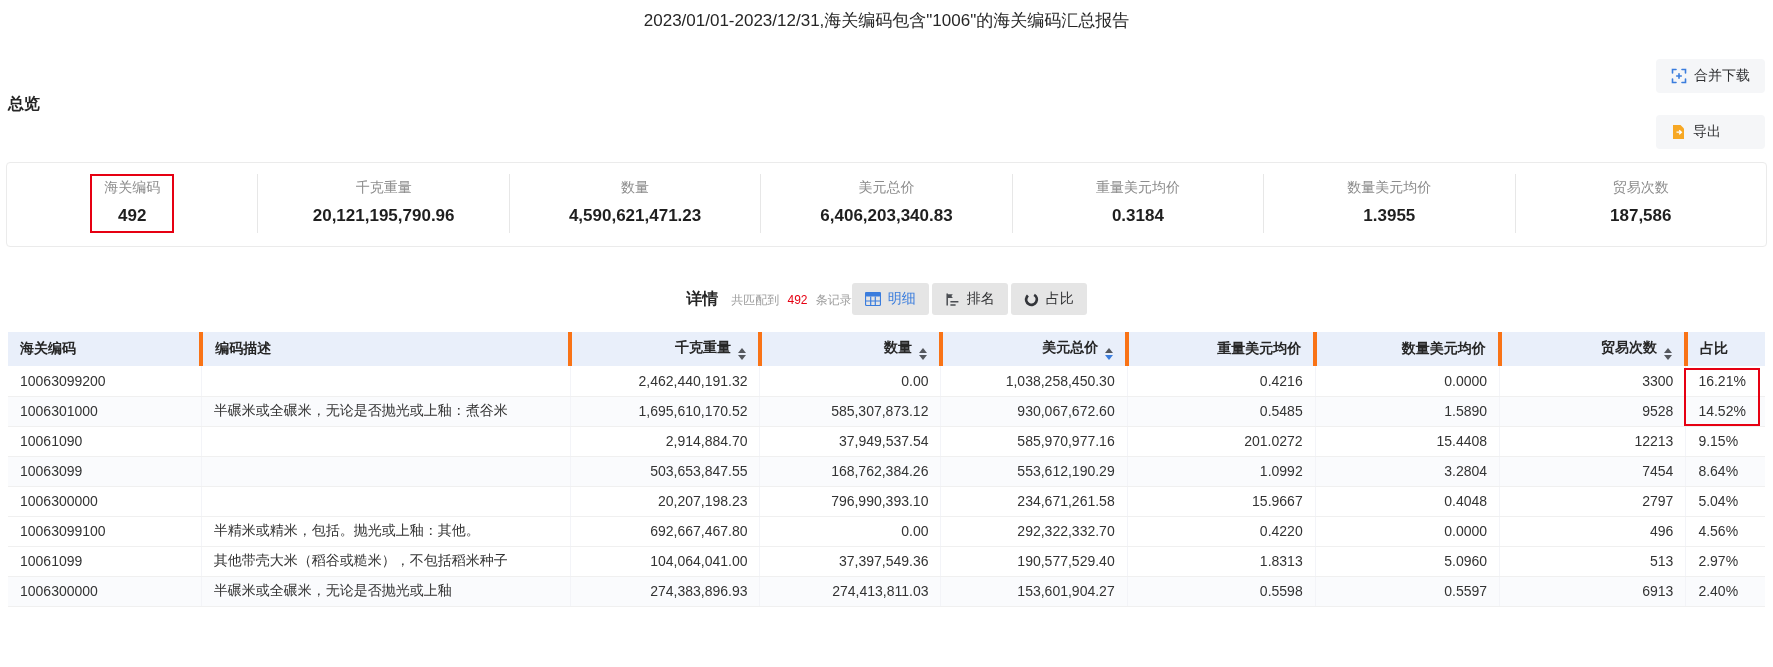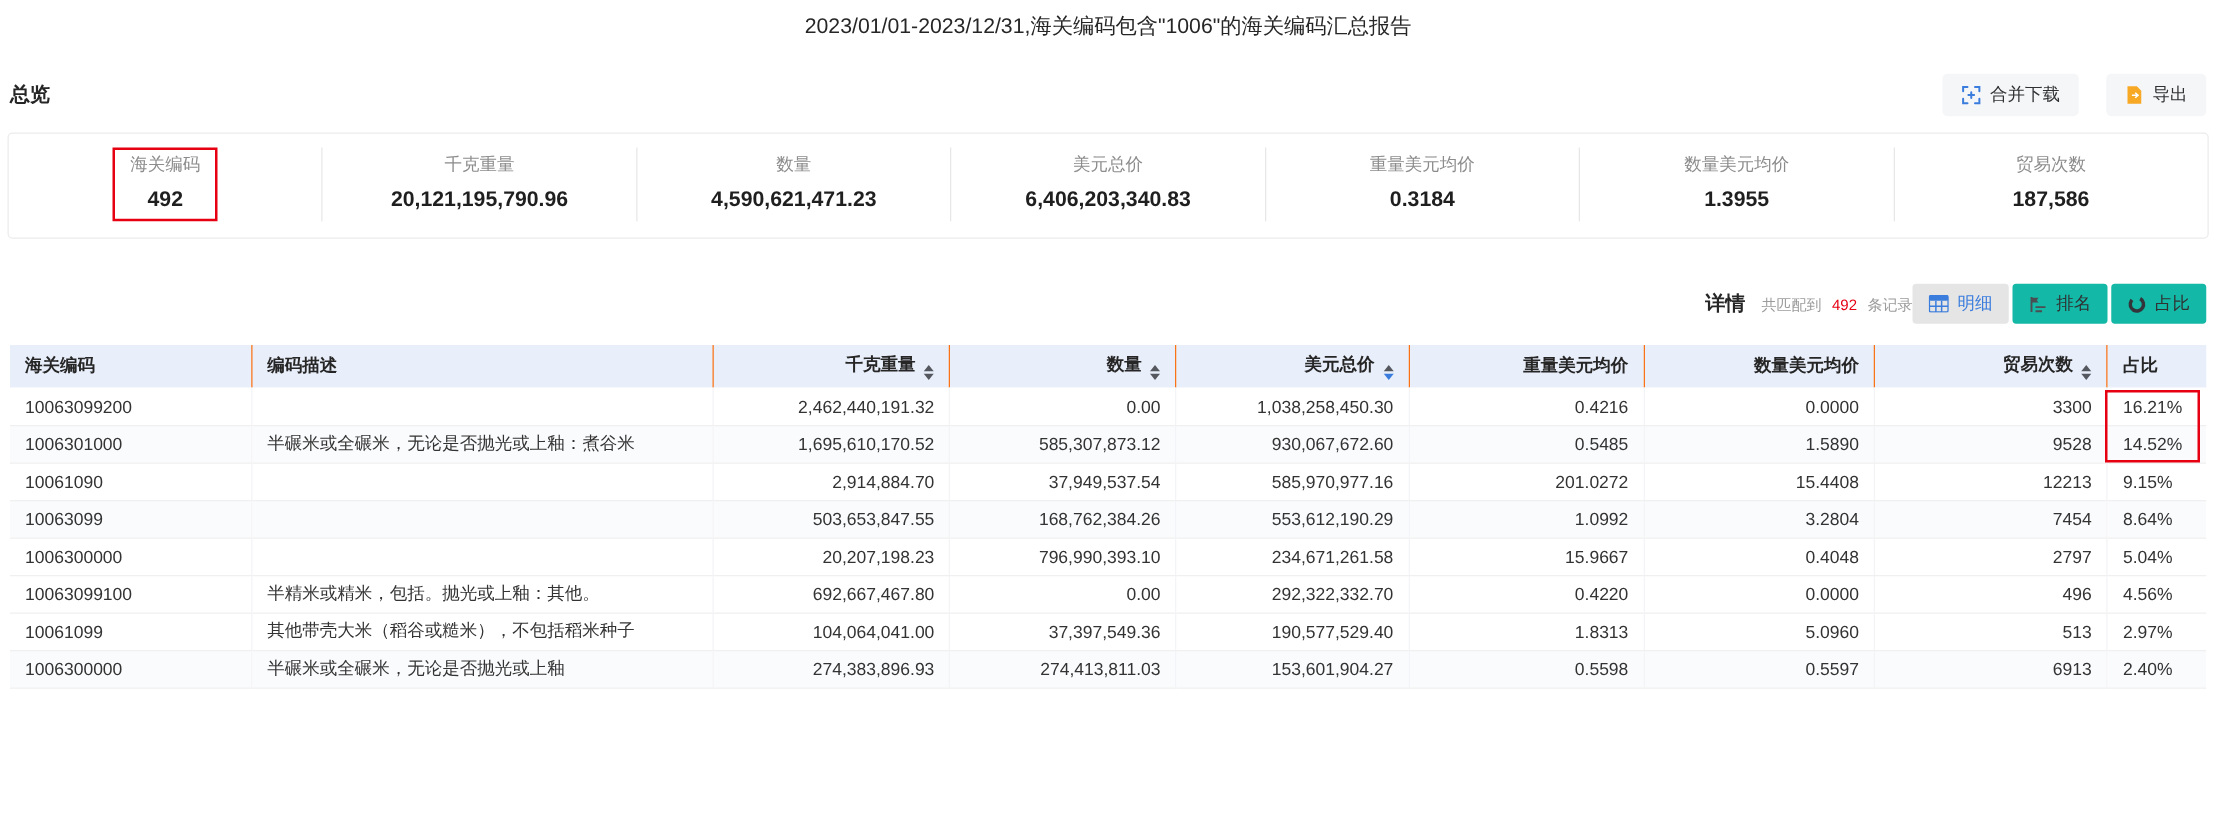--- a/index.html
+++ b/index.html
@@ -4,49 +4,49 @@
 <style>
   * { margin:0; padding:0; box-sizing:border-box; }
   body { background:#fff; }
   .page {
     width:1773px; height:667px; position:relative; overflow:hidden; background:#fff;
     font-family:"Liberation Sans","DejaVu Sans",sans-serif; color:#303133;
   }
   .title { text-align:center; padding-top:9px; font-size:17px; font-weight:500; color:#262626; }
   .section-row { display:flex; justify-content:space-between; align-items:center; margin:27px 8px 0; }
   .section-heading { font-size:16px; font-weight:700; color:#262626; }
-  .toolbar { display:flex; gap:22px; }
+  .toolbar { display:flex; gap:22px;flex-direction:column; }
   .btn {
     display:inline-flex; align-items:center; gap:7px; background:#f5f6f8; border:none;
     border-radius:4px; padding:8px 15px; font-size:14px; color:#303133; cursor:pointer;
     font-family:inherit;
   }
   .btn-icon, .tab-icon { display:inline-flex; align-items:center; }
   .summary { display:flex; border:1px solid #ebebeb; border-radius:4px; margin:13px 6px 0; padding:11px 0 13px; align-items:center; }
   .sum-card { flex:1; text-align:center; }
   .sum-card + .sum-card { border-left:1px solid #e7e7e7; }
   .sum-inner { display:inline-block; border:2px solid transparent; padding:3px 12px 5px; }
   .sum-inner.highlight { border-color:#e60012; }
   .sum-label { font-size:14px; color:#8c8c8c; margin-bottom:9px; }
   .sum-value { font-size:17px; font-weight:700; color:#1f1f1f; }
-  .details-row { display:flex; justify-content:flex-end; align-items:center; margin:36px 8px 0; }
+  .details-row { display:flex; justify-content:center; align-items:center; margin:36px 8px 0; }
   .details-left { display:flex; align-items:baseline; gap:13px; }
   .match-text { font-size:12px; color:#9c9c9c; }
   .match-count { color:#e60012; margin:0 5px; }
   .tabs { display:flex; gap:3px; }
   .tab {
     display:inline-flex; align-items:center; gap:7px; padding:7px 13px; font-size:14px;
-    background:#14b8a6; color:#303133; border:none; border-radius:3px; cursor:pointer;
+    background:#e5e5e5; color:#303133; border:none; border-radius:3px; cursor:pointer;
     font-family:inherit;
   }
   .tab.active { background:#e5e5e5; color:#3b7ddd; }
   .table-wrap { position:relative; margin:17px 8px 0; }
   table { width:100%; border-collapse:collapse; table-layout:fixed; font-size:14px; }
   thead th { background:#e9effa; height:34px; font-weight:600; color:#262626; padding:0 12px; white-space:nowrap; }
-  thead th + th { border-left:1px solid #f97316; }
+  thead th + th { border-left:4px solid #f97316; }
   tbody td {
     height:30px; padding:0 12px; color:#333; border-bottom:1px solid #f0f0f0;
     overflow:hidden; white-space:nowrap; text-overflow:ellipsis; background:#fff;
   }
   tbody td + td { border-left:1px solid #f3f4f8; }
   tr.even td { background:#fafbfd; }
   .left { text-align:left; }
   .right { text-align:right; }
   .sort { display:inline-flex; flex-direction:column; gap:2px; margin-left:7px; vertical-align:-1px; }
   .caret-up { width:0; height:0; border-left:4px solid transparent; border-right:4px solid transparent; border-bottom:5px solid #55585e; }

